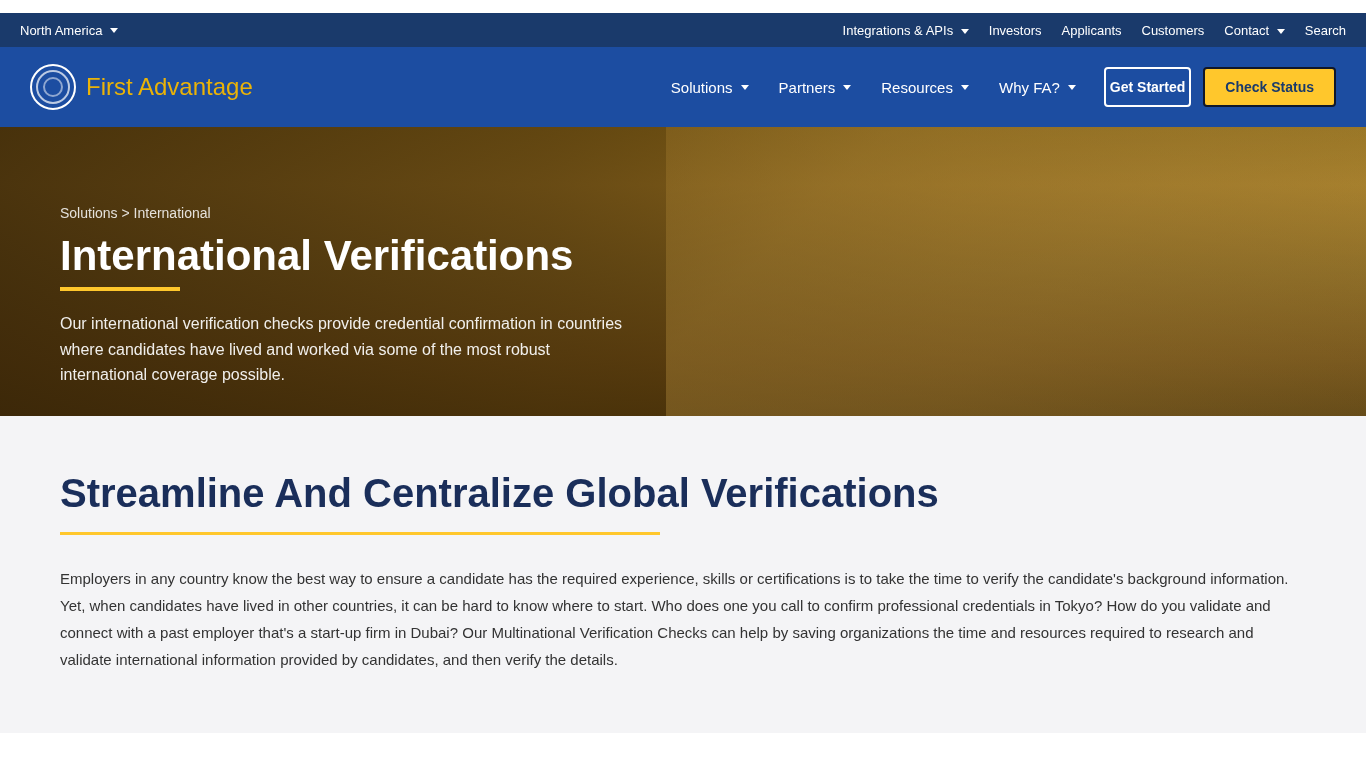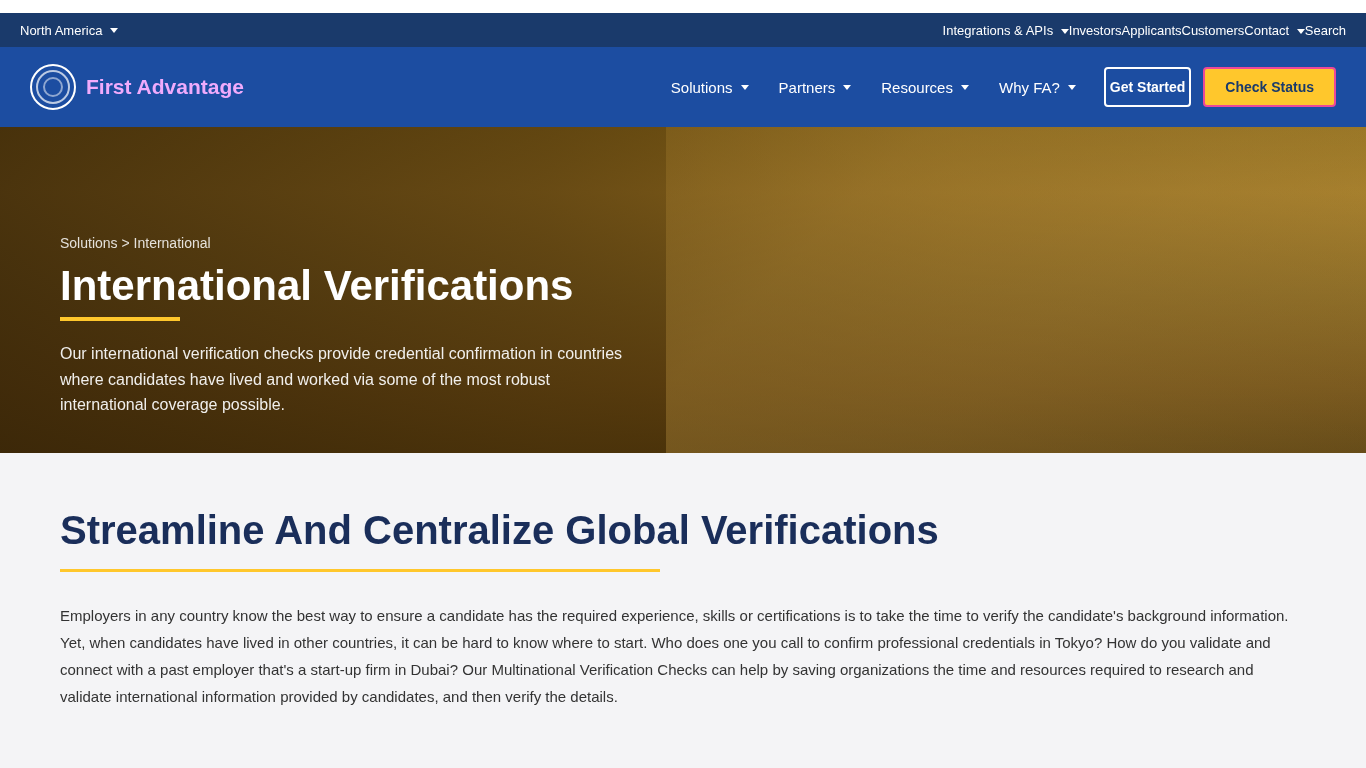--- a/index.html
+++ b/index.html
@@ -11,69 +11,69 @@
       color: #fff;
       font-size: 13px;
       padding: 0 20px;
       height: 34px;
       display: flex;
       align-items: center;
       justify-content: space-between;
       margin-top: 13px;
     }
     #utility-bar .left { display: flex; align-items: center; gap: 4px; cursor: pointer; }
-    #utility-bar .right { display: flex; }
+    #utility-bar .right { display: flex; gap: 20px; }
     #utility-bar .right a { color: #fff; text-decoration: none; font-size: 13px; }
     .chevron-down { display: inline-block; width: 0; height: 0; border-left: 4px solid transparent; border-right: 4px solid transparent; border-top: 5px solid #fff; margin-left: 4px; vertical-align: middle; }
 
     
     #main-nav {
       background-color: #1c4da1;
       height: 80px;
       display: flex;
       align-items: center;
       padding: 0 30px;
       justify-content: space-between;
     }
     #main-nav .logo { display: flex; align-items: center; gap: 10px; color: #fff; text-decoration: none; }
-    #main-nav .logo-text { font-size: 21px; font-weight: bold; color: #f0abfc; }
+    #main-nav .logo-text { font-size: 24px; font-weight: normal; color: #eab308; }
     #main-nav .nav-links { display: flex; align-items: center; gap: 6px; }
     #main-nav .nav-item { color: #fff; font-size: 15px; padding: 8px 12px; cursor: pointer; text-decoration: none; display: flex; align-items: center; gap: 4px; }
     .btn-get-started {
       background: transparent;
       border: 2px solid #fff;
       color: #fff;
       padding: 10px 4px;
       font-size: 14px;
       font-weight: bold;
       cursor: pointer;
       border-radius: 4px;
       margin-left: 10px;
     }
     .btn-check-status {
       background: #ffc72c;
-      border: 2px solid #ec4899;
+      border: 2px solid #0f172a;
       color: #1a3a6b;
       padding: 10px 20px;
       font-size: 14px;
       font-weight: bold;
       cursor: pointer;
       border-radius: 4px;
       margin-left: 6px;
     }
 
     
     #hero {
       position: relative;
       width: 100%;
-      height: 326px;
+      height: 289px;
       overflow: hidden;
       display: flex;
       align-items: flex-end;
-      padding-bottom: 35px;
+      padding-bottom: 28px;
     }
     #hero-bg {
       position: absolute;
       inset: 0;
       background: linear-gradient(
         to right,
         rgba(60, 40, 10, 0.85) 0%,
         rgba(80, 55, 15, 0.7) 40%,
         rgba(100, 70, 20, 0.4) 70%,
         rgba(120, 90, 30, 0.2) 100%

